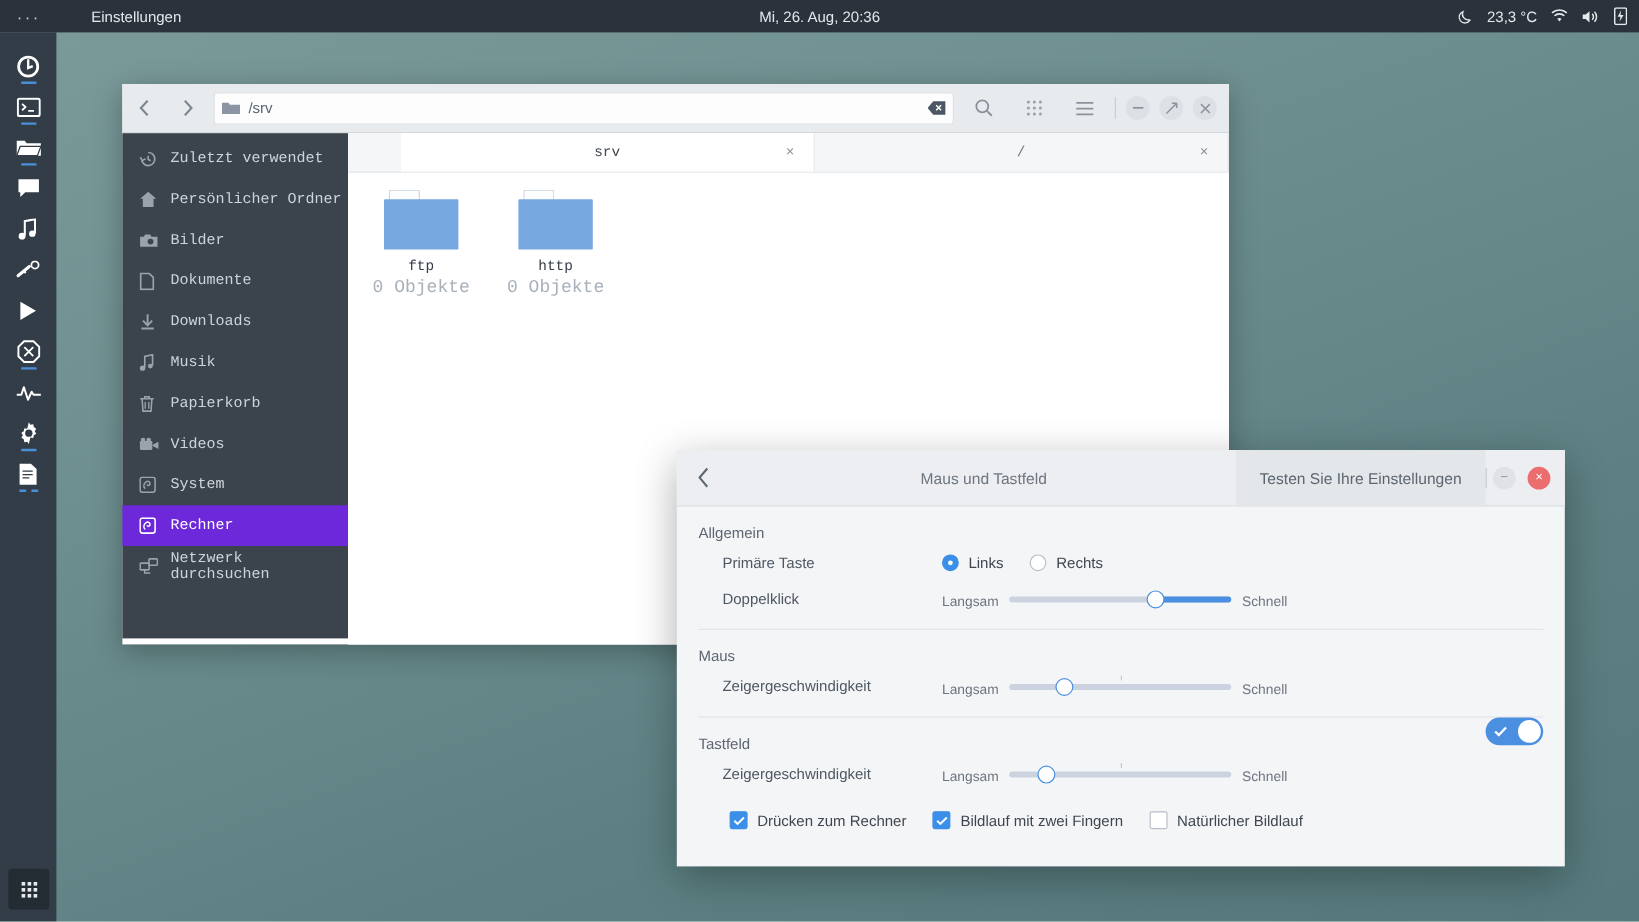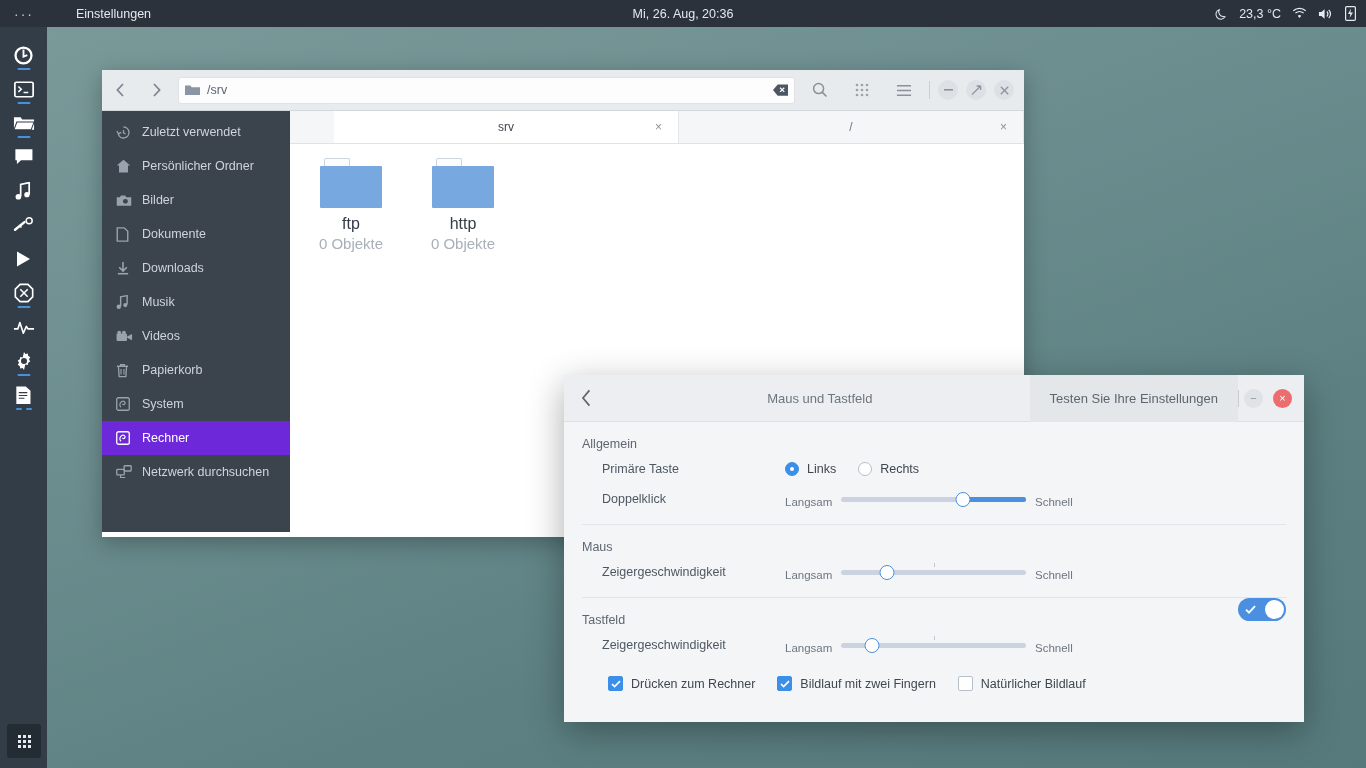--- a/index.html
+++ b/index.html
@@ -101,21 +101,21 @@
   .fm-tool { width: 42px; height: 41px; display: flex; align-items: center; justify-content: center; color: #8a919c; }
   .fm-sep { width: 1px; height: 18px; background: #c9ced4; margin: 0 4px; }
   .wbtn {
     width: 20px; height: 20px; border-radius: 50%;
     background: #dde1e5; color: #8b939e;
     display: flex; align-items: center; justify-content: center;
     font-size: 10px; margin: 0 4px;
   }
   .wbtn:last-child { margin-right: 10px; }
 
-  #fm-body { flex: 1; display: flex; position: relative; }
+  #fm-body { flex: 1; display: flex; position: relative; font-family: Liberation Mono, monospace; }
   #fm-sidebar {
     width: 188px; background: #3b434d;
     height: 421px;
     padding-top: 4px; flex: none;
   }
   .sb-item {
     height: 34px; display: flex; align-items: center;
     padding-left: 14px; color: #ced4db; font-size: 12.5px;
   }
   .sb-item.active { background: #6d28d9; color: #ffffff; }
@@ -138,21 +138,21 @@
   .folder-ico { width: 62px; height: 50px; position: relative; }
   .folder-ico .tab {
     position: absolute; left: 4px; top: 0; width: 26px; height: 9px;
     background: #fbfcfd; border: 1px solid #cdd5de; border-bottom: none;
     border-radius: 2px 2px 0 0;
   }
   .folder-ico .body {
     position: absolute; left: 0; top: 8px; width: 62px; height: 42px;
     background: #78a8e0; border-radius: 1px;
   }
-  .file-name { margin-top: 7px; font-size: 16px; color: #333b45; }
+  .file-name { margin-top: 7px; font-size: 12px; color: #333b45; }
   .file-sub { margin-top: 2px; font-size: 15px; color: #a8b0b9; }
 
   
   #settings {
     position: absolute; left: 564px; top: 375px;
     width: 740px; height: 347px;
     background: #f4f5f7;
     box-shadow: 0 10px 34px rgba(0,0,0,0.33);
     z-index: 40;
     display: flex; flex-direction: column;
@@ -490,37 +490,37 @@
             <svg width="13" height="15" viewBox="0 0 14 16">
               <path d="M5 12V2l7-1.4v9.6" fill="none" stroke="currentColor" stroke-width="1.5"></path>
               <circle cx="3" cy="12.6" r="2.4" fill="currentColor"></circle>
               <circle cx="10" cy="10.8" r="2.2" fill="currentColor"></circle>
             </svg>
           </span>
         <span>Musik</span>
       </div>
       <div class="sb-item">
         <span class="sb-ico">
+            <svg width="13" height="15" viewBox="0 0 14 16">
+              <path d="M1 3.4h12M5 3.4V1.6h4v1.8M2.6 3.4l.8 11.2h7.2l.8-11.2" fill="none" stroke="currentColor" stroke-width="1.4"></path>
+              <path d="M5.4 6.4v6M8.6 6.4v6" stroke="currentColor" stroke-width="1.2"></path>
+            </svg>
+          </span>
+        <span>Papierkorb</span>
+      </div>
+      <div class="sb-item">
+        <span class="sb-ico">
             <svg width="17" height="12" viewBox="0 0 18 12">
               <rect x="0.6" y="3.4" width="11" height="7.8" rx="1" fill="currentColor"></rect>
               <path d="M11.8 6.6l5.2-2.6v6.4l-5.2-2.6z" fill="currentColor"></path>
               <circle cx="3.4" cy="2.4" r="2" fill="currentColor"></circle>
               <circle cx="8.4" cy="2.4" r="2" fill="currentColor"></circle>
             </svg>
           </span>
         <span>Videos</span>
-      </div>
-      <div class="sb-item">
-        <span class="sb-ico">
-            <svg width="13" height="15" viewBox="0 0 14 16">
-              <path d="M1 3.4h12M5 3.4V1.6h4v1.8M2.6 3.4l.8 11.2h7.2l.8-11.2" fill="none" stroke="currentColor" stroke-width="1.4"></path>
-              <path d="M5.4 6.4v6M8.6 6.4v6" stroke="currentColor" stroke-width="1.2"></path>
-            </svg>
-          </span>
-        <span>Papierkorb</span>
       </div>
       <div class="sb-item">
         <span class="sb-ico">
             <svg width="14" height="14" viewBox="0 0 15 15">
               <rect x="0.8" y="0.8" width="13.4" height="13.4" rx="2" fill="none" stroke="currentColor" stroke-width="1.4"></rect>
               <path d="M5.4 11C3.4 9.6 3.8 6.2 6.2 4.8c2-1.2 4 .4 3.4 2.2-.4 1.4-2.4 1.6-2.6.2" fill="none" stroke="currentColor" stroke-width="1.3"></path>
             </svg>
           </span>
         <span>System</span>
       </div>

